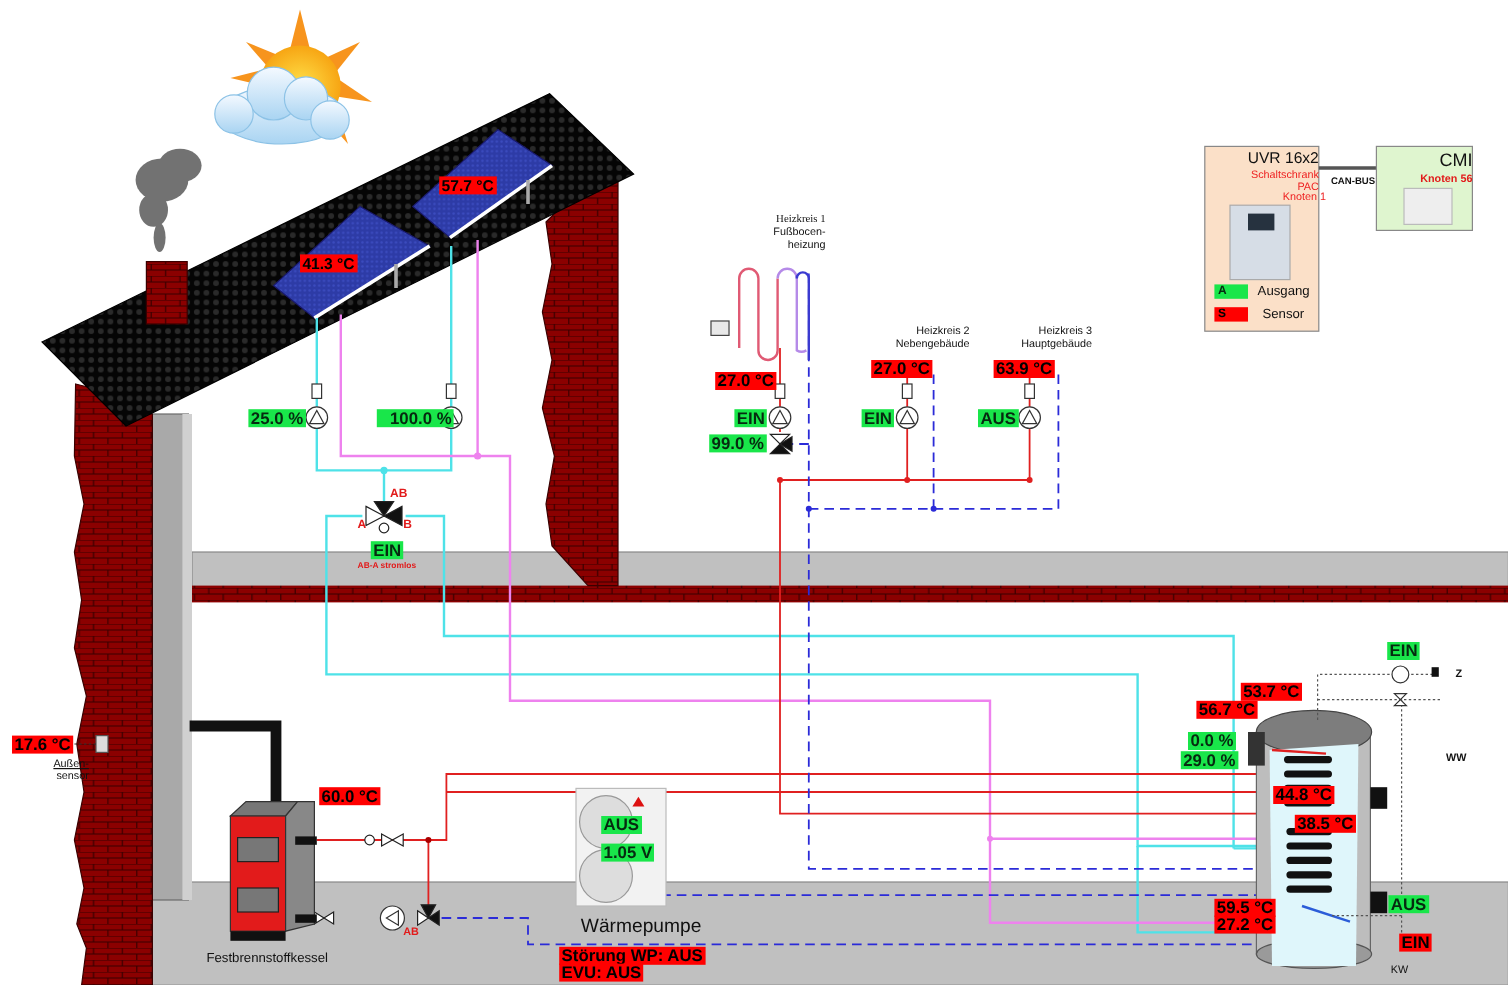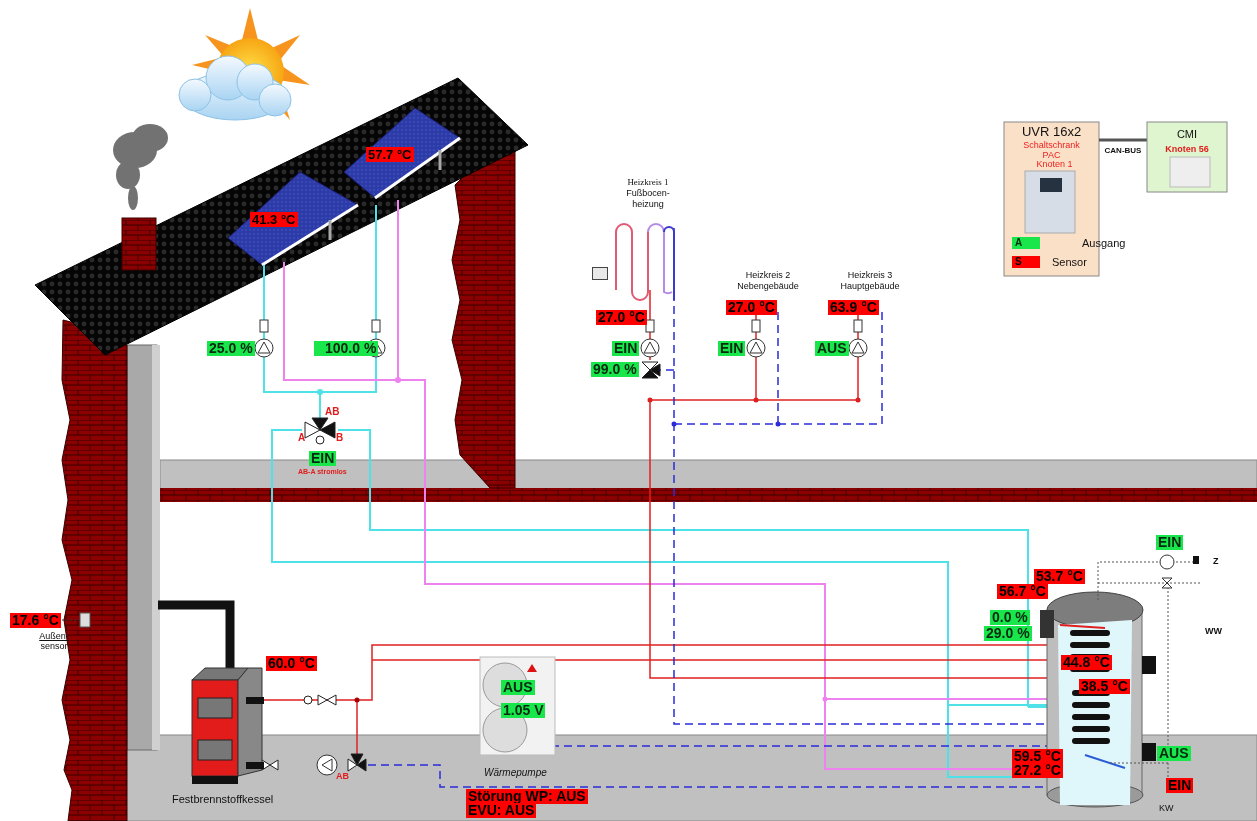--- a/index.html
+++ b/index.html
@@ -2,21 +2,21 @@
 <html><head>
 <meta charset="utf-8">
 <style>
   html, body { margin:0; padding:0; background:#ffffff; }
   body { width:1257px; height:821px; position:relative; overflow:hidden; font-family:"Liberation Sans", sans-serif; }
   #scene { position:absolute; left:0; top:0; }
   .lbl { position:absolute; font-family:"Liberation Sans", sans-serif; font-weight:bold; font-size:13px; line-height:15px; padding:0 2px; color:#111; white-space:nowrap; }
   .red { background:#ff0000; color:#000000; }
   .green { background:#19e64a; color:#062a10; }
   .big { font-size:14px; }
-  .txt { position:absolute; font-family:"Liberation Sans", sans-serif; font-size:9px; color:#111; text-align:center; line-height:11px; white-space:nowrap; }
+  .txt { position:absolute; font-family:"Liberation Sans", sans-serif; font-size:9px; color:#111; text-align:right; line-height:11px; white-space:nowrap; }
   .redtxt { color:#e21b1b; font-weight:bold; }
   .legend-box { position:absolute; width:28px; height:12px; font-size:10px; font-weight:bold; line-height:12px; padding-left:3px; box-sizing:border-box; }
 </style>
 </head>
 <body>
 
 <svg id="scene" width="1257" height="821" viewBox="0 0 1257 821">
   <defs>
     <pattern id="brickPat" width="24" height="10" patternUnits="userSpaceOnUse">
       <rect width="24" height="10" fill="#8b0000"></rect>
@@ -262,24 +262,24 @@
     <polygon points="1162,578 1172,588 1162,588 1172,578"></polygon>
   </g>
   <rect x="1193" y="556" width="6" height="8" fill="#111"></rect>
 </svg>
 
 <div class="txt" style="left:1004px;top:125px;width:95px;font-size:13px;line-height:14px;">UVR 16x2</div>
 <div class="txt redtxt" style="left:1004px;top:140px;width:95px;color:#e22;font-weight:normal;">Schaltschrank</div>
 <div class="txt redtxt" style="left:1004px;top:150px;width:95px;color:#e22;font-weight:normal;">PAC</div>
 <div class="txt redtxt" style="left:1004px;top:159px;width:101px;color:#e22;font-weight:normal;">Knoten 1</div>
 <div class="txt" style="left:1100px;top:145px;width:46px;font-size:8px;font-weight:bold;">CAN-BUS</div>
-<div class="txt" style="left:1147px;top:127px;width:80px;font-size:11px;line-height:14px;">CMI</div>
+<div class="txt" style="left:1147px;top:127px;width:80px;font-size:15px;line-height:14px;">CMI</div>
 <div class="txt redtxt" style="left:1147px;top:144px;width:80px;font-size:9px;">Knoten 56</div>
 <div class="legend-box green" style="left:1012px;top:237px;">A</div>
-<div class="txt" style="left:1048px;top:237px;font-size:11px;line-height:12px;margin-left:34px;">Ausgang</div>
+<div class="txt" style="left:1048px;top:237px;font-size:11px;line-height:12px;">Ausgang</div>
 <div class="legend-box red" style="left:1012px;top:256px;">S</div>
 <div class="txt" style="left:1052px;top:256px;font-size:11px;line-height:12px;">Sensor</div>
 
 <div class="lbl red" style="left:250px;top:212px;">41.3 °C</div>
 <div class="lbl red" style="left:366px;top:147px;">57.7 °C</div>
 <div class="lbl green big" style="left:207px;top:341px;">25.0 %</div>
 <div class="lbl green big" style="left:314px;top:341px;padding-left:11px;">100.0 %</div>
 <div class="txt redtxt" style="left:325px;top:406px;font-size:10px;">AB</div>
 <div class="txt redtxt" style="left:298px;top:432px;font-size:10px;">A</div>
 <div class="txt redtxt" style="left:336px;top:432px;font-size:10px;">B</div>
@@ -307,21 +307,21 @@
 <div class="lbl red big" style="left:10px;top:613px;">17.6 °C</div>
 <div class="txt" style="left:34px;top:631px;width:40px;text-decoration:underline;">Außen-</div>
 <div class="txt" style="left:34px;top:641px;width:40px;">sensor</div>
 
 <div class="lbl red big" style="left:266px;top:656px;">60.0 °C</div>
 <div class="txt redtxt" style="left:336px;top:771px;font-size:9px;">AB</div>
 <div class="txt" style="left:172px;top:794px;font-size:11px;">Festbrennstoffkessel</div>
 
 <div class="lbl green big" style="left:501px;top:680px;">AUS</div>
 <div class="lbl green big" style="left:501px;top:703px;">1.05 V</div>
-<div class="txt" style="left:484px;top:767px;font-size:10px;font-style:italic;">Wärmepumpe</div>
+<div class="txt" style="left:484px;top:767px;font-size:16px;">Wärmepumpe</div>
 <div class="lbl red big" style="left:466px;top:789px;">Störung WP: AUS</div>
 <div class="lbl red big" style="left:466px;top:803px;">EVU: AUS</div>
 
 <div class="lbl red big" style="left:1034px;top:569px;">53.7 °C</div>
 <div class="lbl red big" style="left:997px;top:584px;">56.7 °C</div>
 <div class="lbl green big" style="left:990px;top:610px;">0.0 %</div>
 <div class="lbl green big" style="left:984px;top:626px;">29.0 %</div>
 <div class="lbl red big" style="left:1061px;top:655px;">44.8 °C</div>
 <div class="lbl red big" style="left:1079px;top:679px;">38.5 °C</div>
 <div class="lbl red big" style="left:1012px;top:749px;">59.5 °C</div>

